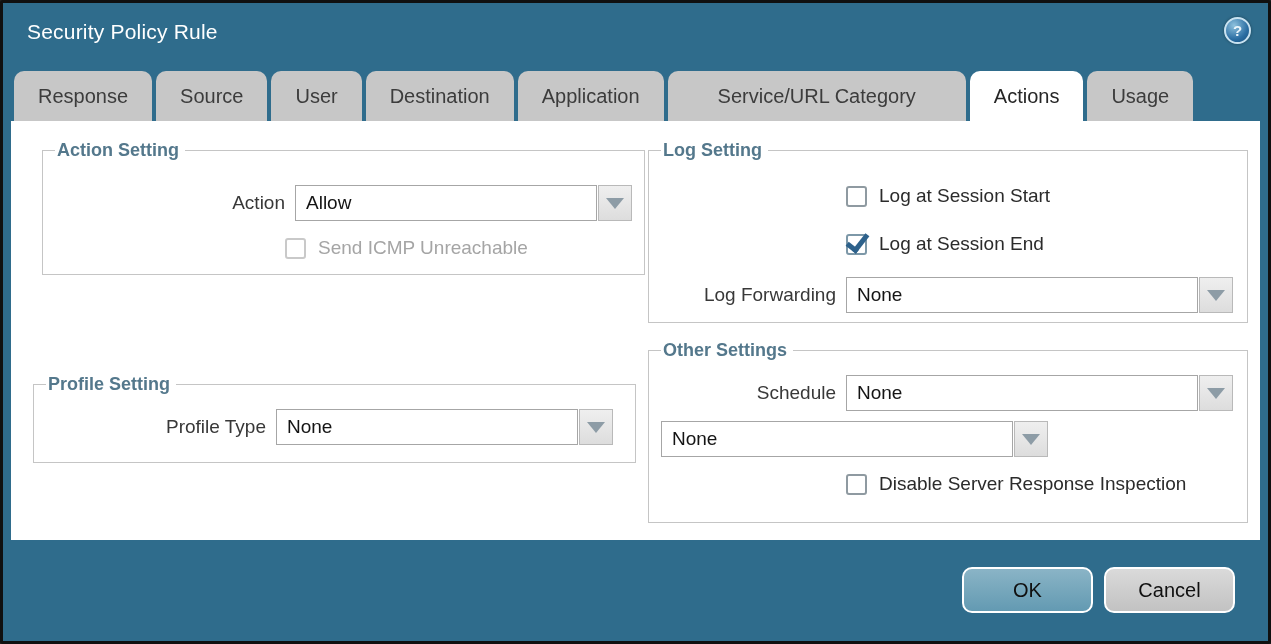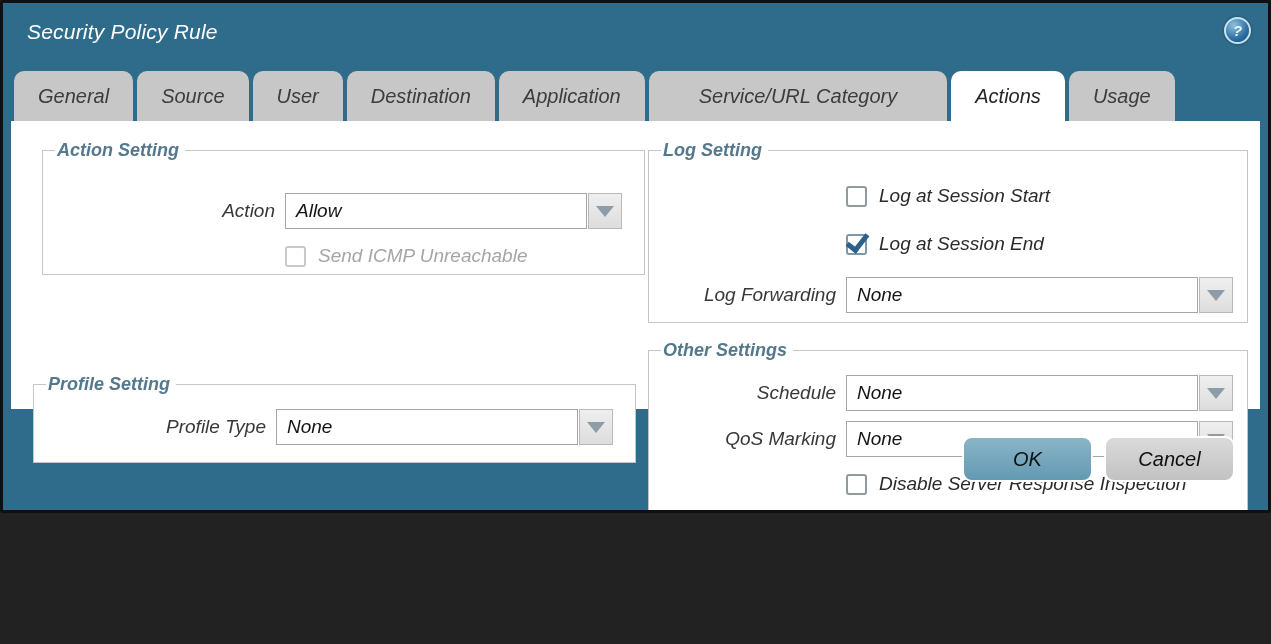--- a/index.html
+++ b/index.html
@@ -1,26 +1,25 @@
 <!DOCTYPE html>
 <html><head>
 <meta charset="utf-8">
 <style>
   * { box-sizing: border-box; }
   html,body { margin:0; padding:0; background:#222; }
   body { font-family: "Liberation Sans", "DejaVu Sans", sans-serif; }
 
   .dialog {
     position: relative;
-    width: 1271px; height: 513px;
+    width: 1271px; height: 644px;
     background: #2F6C8C;
     border: 3px solid #101010;
     border-radius: 3px;
     overflow: hidden;
-    font-style: italic;
   }
 
   
   .title {
     position: absolute; left: 24px; top: 17px;
     color: #ffffff; font-size: 21px; letter-spacing: .2px;
   }
   .help {
     position: absolute; right: 17px; top: 14px;
     width: 27px; height: 27px; border-radius: 50%;
@@ -109,21 +108,21 @@
     content: ""; position: absolute; left: 3px; top: -6px;
     width: 8px; height: 17px;
     border-right: 5px solid #2d618b;
     border-bottom: 5px solid #2d618b;
     transform: rotate(38deg);
   }
   .cb-label { font-size: 19px; color: #2b2b2b; }
   .cb-label.disabled { color: #a5a5a5; }
 
   
-  #fs-action  .r1 { margin-top: 32px; }
+  #fs-action  .r1 { margin-top: 24px; justify-content: flex-end; }
   #fs-action  .r2 { margin-top: 16px; }
   #fs-profile .r1 { margin-top: 14px; }
   #fs-log     .r1 { margin-top: 24px; align-items: flex-end; }
   #fs-log     .r2 { margin-top: 26px; }
   #fs-log     .r3 { margin-top: 22px; }
   #fs-other   .r1 { margin-top: 14px; }
   #fs-other   .r2 { margin-top: 10px; }
   #fs-other   .r3 { margin-top: 16px; }
 
   
@@ -139,21 +138,21 @@
 </style>
 </head>
 <body>
 
 <div class="dialog">
 
   <div class="title">Security Policy Rule</div>
   <div class="help">?</div>
 
   <div class="tabs">
-    <div class="tab">General</div>
+    <div class="tab">Response</div>
     <div class="tab">Source</div>
     <div class="tab">User</div>
     <div class="tab">Destination</div>
     <div class="tab">Application</div>
     <div class="tab">Service/URL Category</div>
     <div class="tab active">Actions</div>
     <div class="tab">Usage</div>
   </div>
 
   <div class="content">
@@ -209,21 +208,20 @@
     <fieldset id="fs-other" class="right-col">
       <legend>Other Settings</legend>
       <div class="row r1">
         <div class="lbl">Schedule</div>
         <div class="select sel-right">None</div>
         <div class="dd-btn">
             <span class="tri"></span>
           </div>
       </div>
       <div class="row r2">
-        <div class="lbl">QoS Marking</div>
         <div class="select sel-right">None</div>
         <div class="dd-btn">
             <span class="tri"></span>
           </div>
       </div>
       <div class="row r3">
         <div class="lbl"></div>
         <div class="cb"></div>
         <div class="cb-label">Disable Server Response Inspection</div>
       </div>

